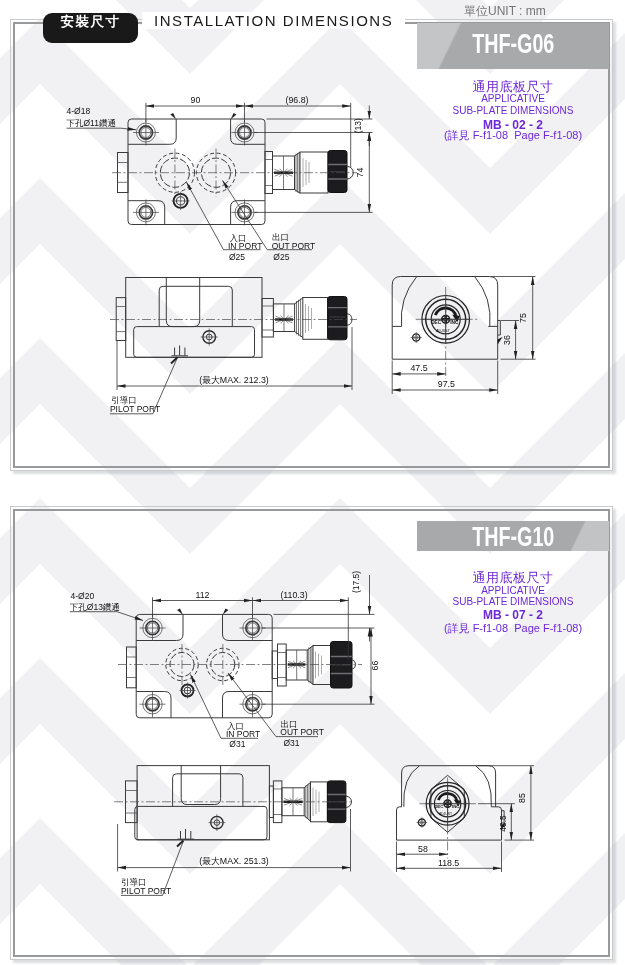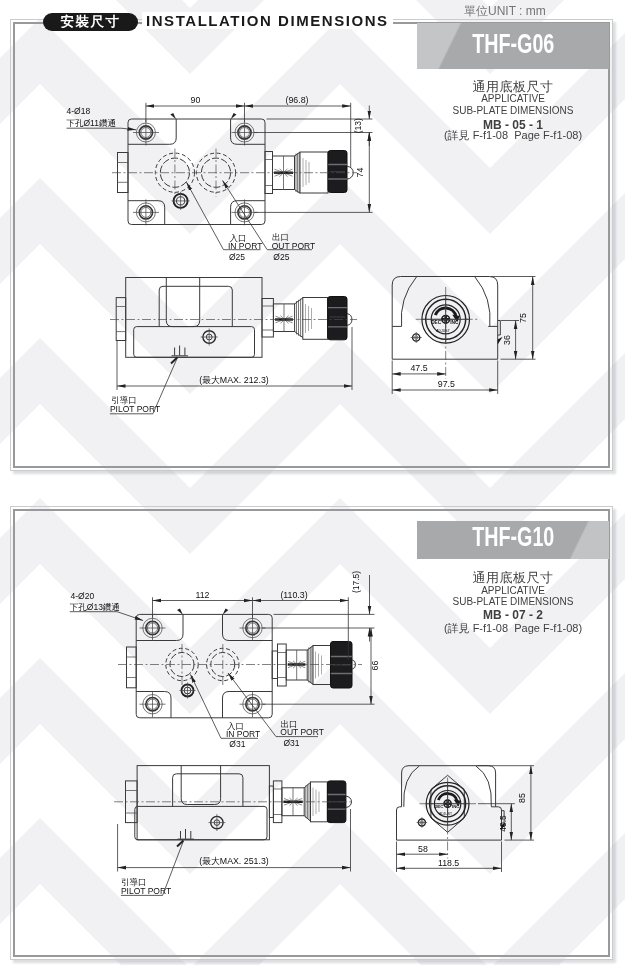--- a/index.html
+++ b/index.html
@@ -8,27 +8,27 @@
 #wm{position:absolute;left:0;top:0;z-index:0;}
 .panel{position:absolute;left:10px;width:601px;border:1px solid #c9cbcd;
   box-shadow:3px 3px 2px rgba(130,135,145,.28);z-index:1;}
 .panel .in{position:absolute;left:2px;top:2px;right:2px;bottom:2px;border:2px solid #97999b;}
 #p1{top:19px;height:450px;}
 #p2{top:506px;height:452px;}
 .banner{position:absolute;left:417px;width:192px;background:#a7a9ab;z-index:2;
   color:#fff;font-weight:bold;text-align:center;overflow:hidden;}
 .banner span{display:inline-block;transform:scaleX(.73);letter-spacing:0px;}
 #b1{top:23px;height:46px;line-height:43px;font-size:27px;background-image:linear-gradient(116deg, rgba(255,255,255,.32) 0%, rgba(255,255,255,.32) 20%, rgba(255,255,255,0) 21%);}
-#b2{top:521px;height:38px;line-height:32px;font-size:27px;background-image:linear-gradient(296deg, rgba(255,255,255,.30) 0%, rgba(255,255,255,.30) 18%, rgba(255,255,255,0) 19%);}
-.tb{position:absolute;left:417px;width:192px;text-align:center;z-index:2;color:#404040;}
-.pill{position:absolute;left:43px;top:13px;width:95px;height:18px;background:#191919;
+#b2{top:521px;height:30px;line-height:32px;font-size:27px;background-image:linear-gradient(296deg, rgba(255,255,255,.30) 0%, rgba(255,255,255,.30) 18%, rgba(255,255,255,0) 19%);}
+.tb{position:absolute;left:417px;width:192px;text-align:center;z-index:2;color:#6d28d9;}
+.pill{position:absolute;left:43px;top:13px;width:95px;height:30px;background:#191919;
   border-radius:9px;color:#fff;font-weight:bold;font-size:13.5px;text-align:center;
   line-height:18px;letter-spacing:1.5px;z-index:2;}
-#hdr{position:absolute;left:142px;top:11.5px;font-weight:bold;font-size:15px;
-  letter-spacing:1.55px;color:#1a1a1a;z-index:2;background:#fff;padding:0 4px;}
+#hdr{position:absolute;left:142px;top:11.5px;font-weight:normal;font-size:15px;
+  letter-spacing:1.55px;color:#1a1a1a;z-index:2;background:#fff;padding:0 12px;}
 #unit{position:absolute;left:464px;top:3px;font-size:12px;color:#737373;z-index:2;text-align:right;}
 #dwg{position:absolute;left:0;top:0;z-index:3;}
 </style>
 </head>
 <body>
 <svg id="wm" width="625" height="965" xmlns="http://www.w3.org/2000/svg">
   <defs>
     <pattern id="chev" width="300" height="160" patternUnits="userSpaceOnUse" patternTransform="translate(40,18)">
       <rect width="300" height="160" fill="#ffffff"></rect>
       <path d="M0,-160 L150,-10 L300,-160 L300,-94 L150,56 L0,-94 Z" fill="#f1f1f4"></path>
@@ -48,21 +48,21 @@
 <div class="banner" id="b1"><span>THF-G06</span></div>
 <div class="banner" id="b2"><span>THF-G10</span></div>
 
 <div class="pill">安裝尺寸</div>
 <div id="hdr">INSTALLATION DIMENSIONS</div>
 <div id="unit">單位UNIT : mm</div>
 
 <div class="tb" style="top:78px;font-size:13px;letter-spacing:.5px;">通用底板尺寸</div>
 <div class="tb" style="top:93px;font-size:10px;">APPLICATIVE</div>
 <div class="tb" style="top:105px;font-size:10px;">SUB-PLATE DIMENSIONS</div>
-<div class="tb" style="top:117.5px;font-size:12px;font-weight:bold;">MB - 05 - 1</div>
+<div class="tb" style="top:117.5px;font-size:12px;font-weight:bold;">MB - 02 - 2</div>
 <div class="tb" style="top:128px;font-size:11px;">(詳見 F-f1-08&nbsp; Page F-f1-08)</div>
 
 <div class="tb" style="top:568.5px;font-size:13px;letter-spacing:.5px;">通用底板尺寸</div>
 <div class="tb" style="top:584.5px;font-size:10px;">APPLICATIVE</div>
 <div class="tb" style="top:595.5px;font-size:10px;">SUB-PLATE DIMENSIONS</div>
 <div class="tb" style="top:608px;font-size:12px;font-weight:bold;">MB - 07 - 2</div>
 <div class="tb" style="top:621px;font-size:11px;">(詳見 F-f1-08&nbsp; Page F-f1-08)</div>
 
 <svg id="dwg" width="625" height="965" xmlns="http://www.w3.org/2000/svg">
 <defs>

